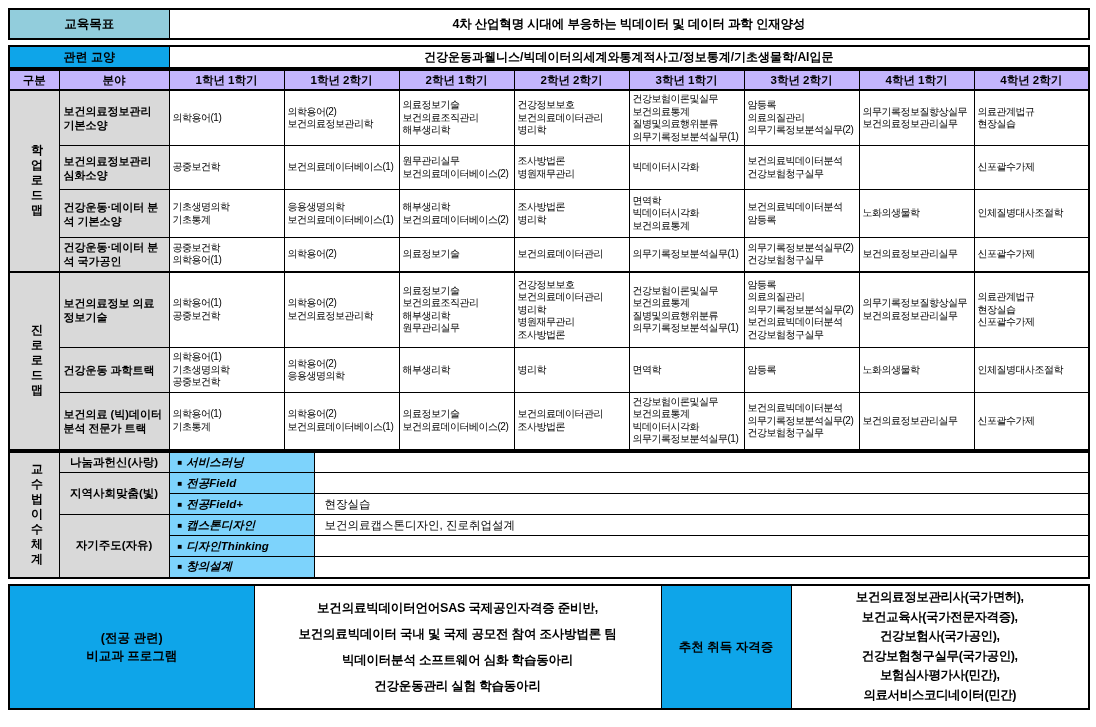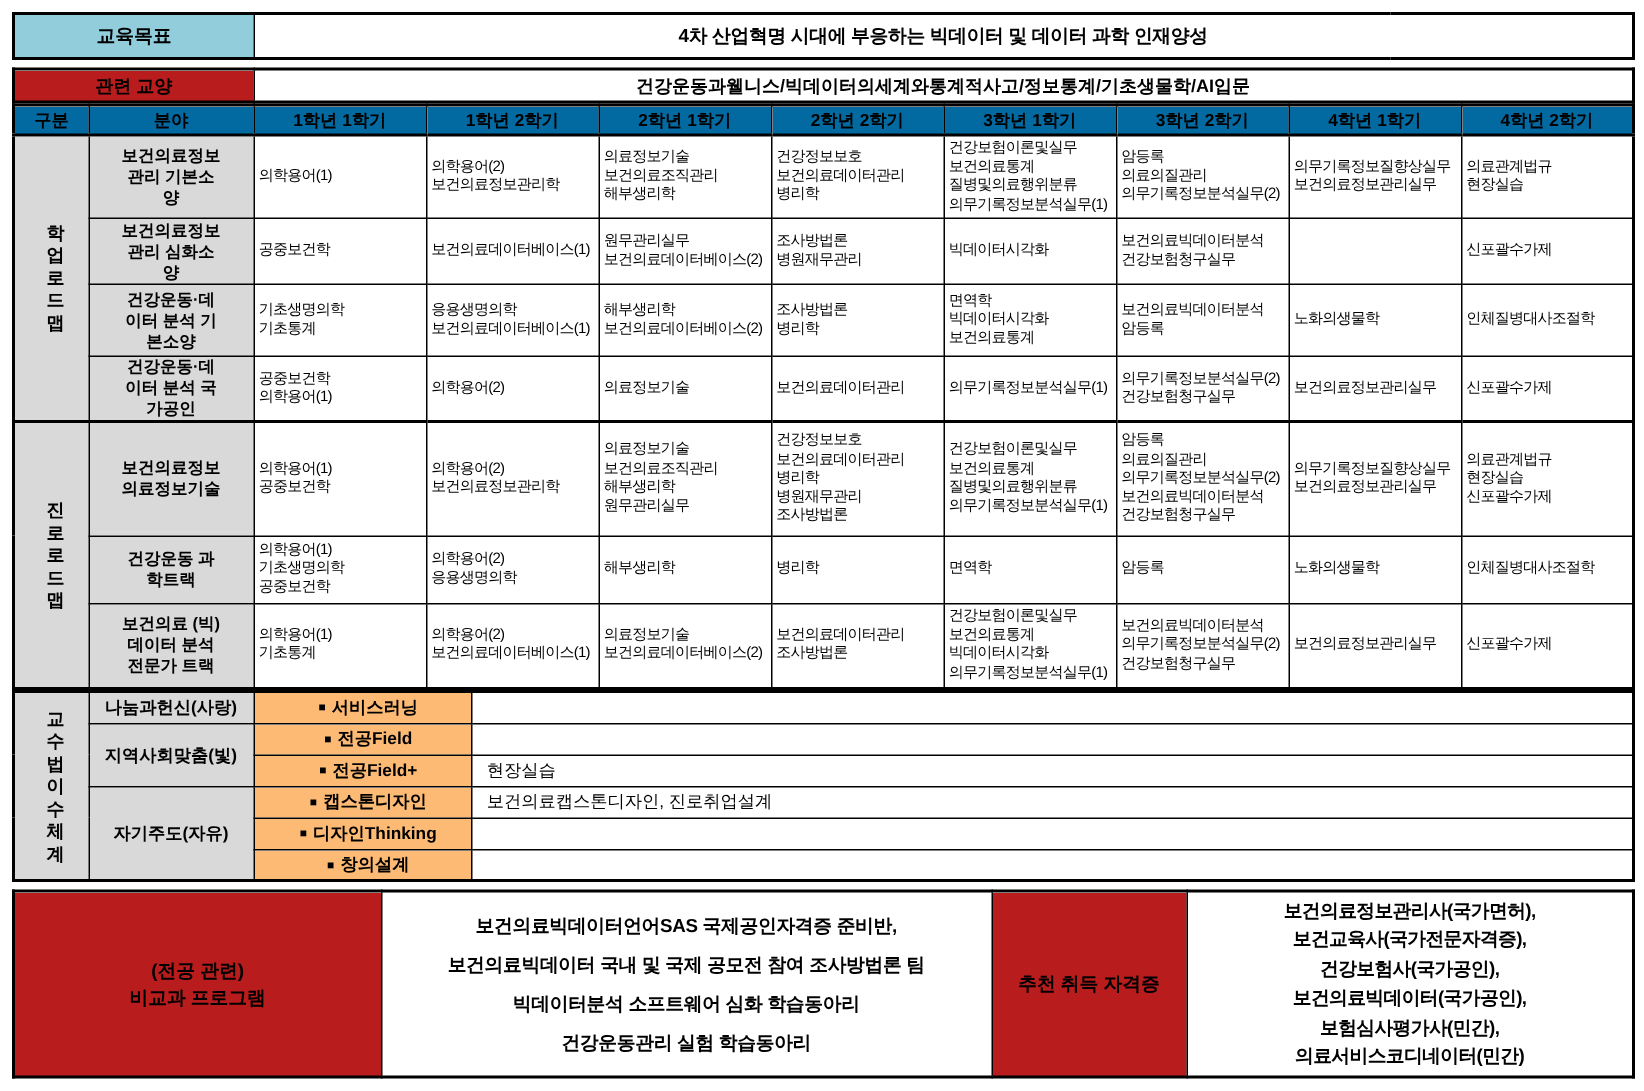--- a/index.html
+++ b/index.html
@@ -9,47 +9,47 @@
     padding: 8px;
     font-family: "Liberation Sans", "DejaVu Sans", sans-serif;
     color:#000;
   }
   table { border-collapse: collapse; table-layout: fixed; width: 1080px; }
   td { border: 1px solid #000; vertical-align: middle; overflow: hidden; }
 
   
   .teal  { background:#92CDDC; }
   .lblue { background:#DAEEF3; }
-  .green { background:#b91c1c;margin-left:48px; }
+  .green { background:#0ea5e9;margin-left:48px; }
 
   
   .blockA { border:2px solid #000; }
   .blockA td { height:30px; text-align:center; font-weight:bold; font-size:12.5px;margin-left:18px; }
   .title-cell { font-size:13.5px; letter-spacing:-0.2px; }
 
   
   .blockB { border:2px solid #000; margin-top:5px; }
   .blockB td { height:22px; text-align:center; font-weight:bold; font-size:12px; }
 
   
   .blockC { border:2px solid #000; }
   .blockC td { font-size:10px; }
-  .hdr td { height:20px; background:#0369a1; text-align:center; font-weight:bold; font-size:11.5px; }
+  .hdr td { height:20px; background:#c4b5fd; text-align:center; font-weight:bold; font-size:11.5px; }
   td.sec { background:#D9D9D9; text-align:center; font-weight:bold; font-size:12px; line-height:15px; padding:0 21px; }
-  td.field { background:#D9D9D9; text-align:center; font-weight:bold; font-size:11px; line-height:14px; padding:0 20px; }
+  td.field { background:#D9D9D9; font-weight:bold; font-size:11px; line-height:14px; padding:0 4px; }
   td.course { background:#fff; text-align:left; padding:2px 1px 2px 3px; }
   td.course div { font-size:10px; line-height:12.5px; white-space:nowrap; letter-spacing:-0.5px; }
   tr.sec-start td { border-top:2px solid #000; }
 
   
   .blockP { border:2px solid #000; border-top:2px solid #000; }
   .blockP td { height:21px; font-size:11.5px; }
   .blockP td.sec { font-size:12px; }
   td.pgroup { background:#D9D9D9; text-align:center; font-weight:bold; padding:0 3px; }
-  td.pbullet { background:#fdba74; text-align:center; font-weight:bold; padding:0 0 0 8px; white-space:nowrap; }
+  td.pbullet { background:#7dd3fc; text-align:left; font-weight:bold; padding:0 0 0 8px; white-space:nowrap;font-style:italic; }
   td.pbullet .blt { font-size:8px; vertical-align:1px; margin-right:4px; }
   td.pvalue { background:#fff; text-align:left; padding:0 0 0 10px; }
 
   
   .blockD { border:2px solid #000; margin-top:5px; }
   .blockD td { text-align:center; font-weight:bold; }
   .bottom-label { font-size:12.5px; line-height:18px; }
   .prog-cell div { font-size:12.5px; line-height:26px; letter-spacing:-0.2px; }
   .cert-cell div { font-size:12.5px; line-height:19.5px; letter-spacing:-0.4px; white-space:nowrap; }
 </style>
@@ -416,19 +416,19 @@
           <div>보건의료빅데이터언어SAS 국제공인자격증 준비반,</div>
           <div>보건의료빅데이터 국내 및 국제 공모전 참여 조사방법론 팀</div>
           <div>빅데이터분석 소프트웨어 심화 학습동아리</div>
           <div>건강운동관리 실험 학습동아리</div>
         </td>
     <td class="green bottom-label">추천 취득 자격증</td>
     <td class="cert-cell">
           <div>보건의료정보관리사(국가면허),</div>
           <div>보건교육사(국가전문자격증),</div>
           <div>건강보험사(국가공인),</div>
-          <div>보건의료빅데이터(국가공인),</div>
+          <div>건강보험청구실무(국가공인),</div>
           <div>보험심사평가사(민간),</div>
           <div>의료서비스코디네이터(민간)</div>
         </td>
   </tr>
 </tbody>
   </table>
 
 </body></html>

